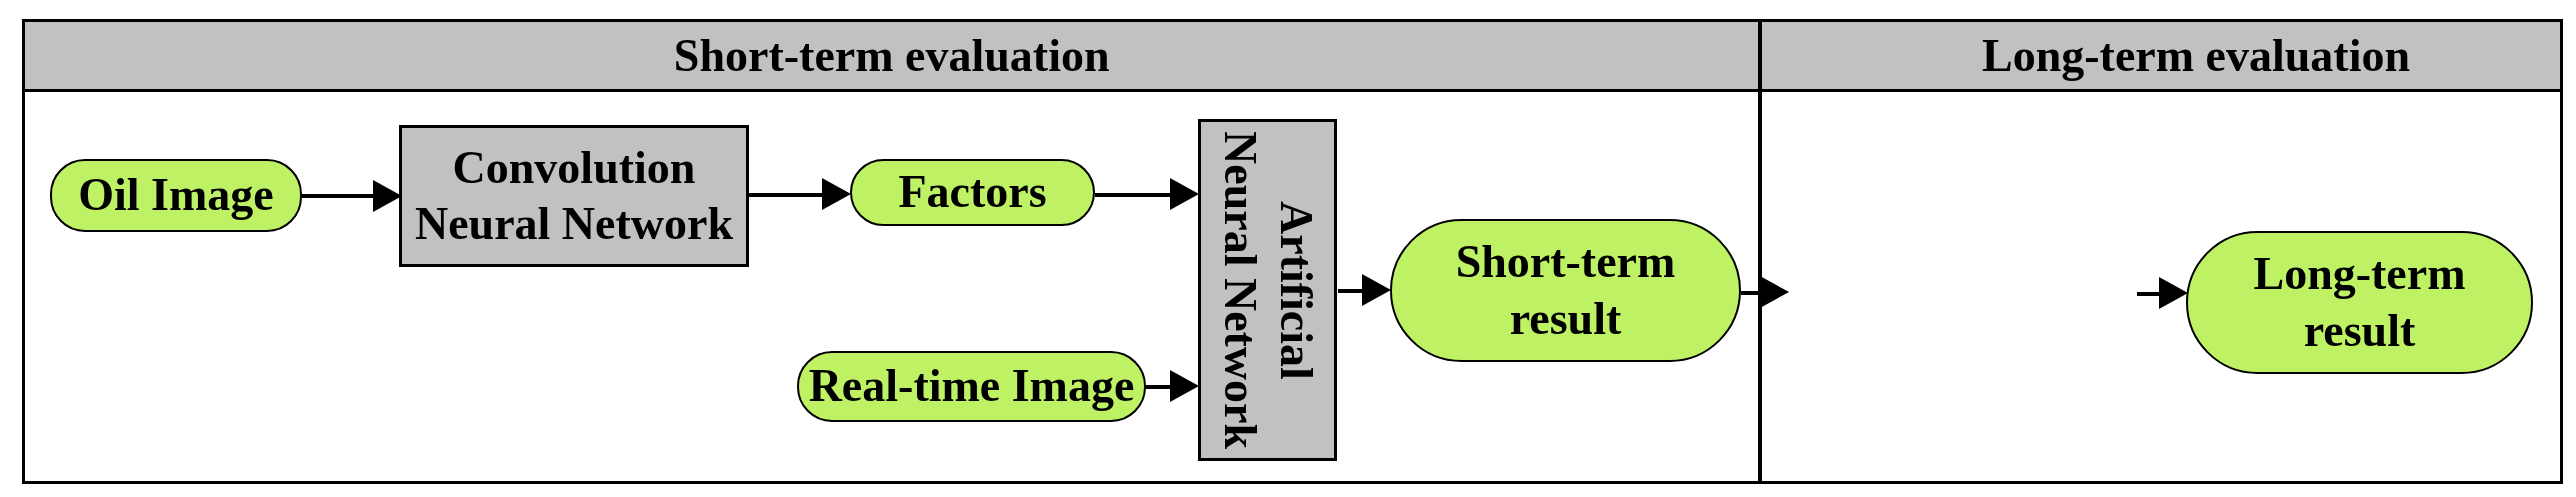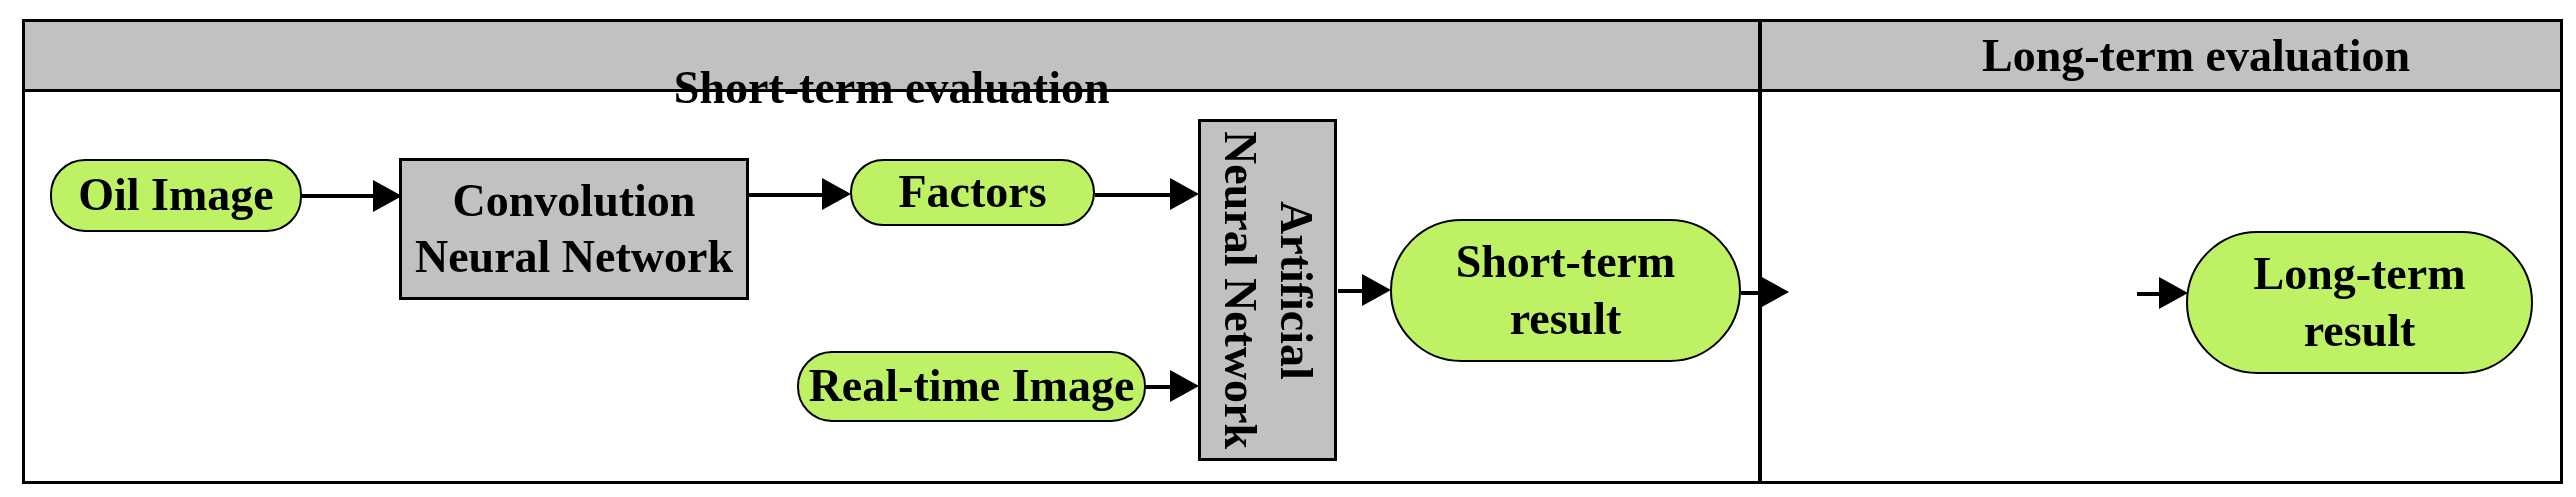--- a/index.html
+++ b/index.html
@@ -30,37 +30,37 @@
   
   .section-divider {
     left: 1758px; top: 19.3px; width: 3.5px; height: 465px;
     background: #000;
   }
   .header-label {
     top: 19.3px; height: 73px;
     display: flex; align-items: center; justify-content: center;
     font-size: 46px; line-height: 1;
   }
-  .header-label.left  { left: 21.7px;   width: 1740px; margin-top: 32px; }
+  .header-label.left  { left: 21.7px;   width: 1740px; }
   .header-label.right { left: 1762px; width: 868px; }
 
   
   .node {
     display: flex; align-items: center; justify-content: center;
     text-align: center; font-size: 46px; line-height: 1.22;
     background: #bef264; border: 2.9px solid #000;
   }
   .node span { display: block; }
   .node span:empty { display: none; }
   .stadium { border-radius: 35px; }
   .bigoval { border-radius: 73px; align-items: center; }
   .graybox { background: #c1c1c1; border-width: 3.5px; }
 
   .n-oil     { left: 50px;   top: 159px; width: 252px; height: 73px; }
-  .n-cnn     { left: 399px;  top: 125px; width: 350px; height: 142px; margin-top: 33px; }
+  .n-cnn     { left: 399px;  top: 125px; width: 350px; height: 142px; }
   .n-factors { left: 850px; top: 159px; width: 245px; height: 67px; }
   .n-rtd     { left: 797px; top: 351px; width: 349px; height: 71px; }
   .n-ann     { left: 1198px; top: 119px; width: 139px; height: 342px; }
   .n-stres   { left: 1390px; top: 219px; width: 351px; height: 143px; }
   .n-lstm    { left: 1787px; top: 225px; width: 350px; height: 142px; }
   .n-ltres   { left: 2186px; top: 231px; width: 347px; height: 143px; }
 
   .vtext {
     writing-mode: vertical-rl;
     text-align: center;

